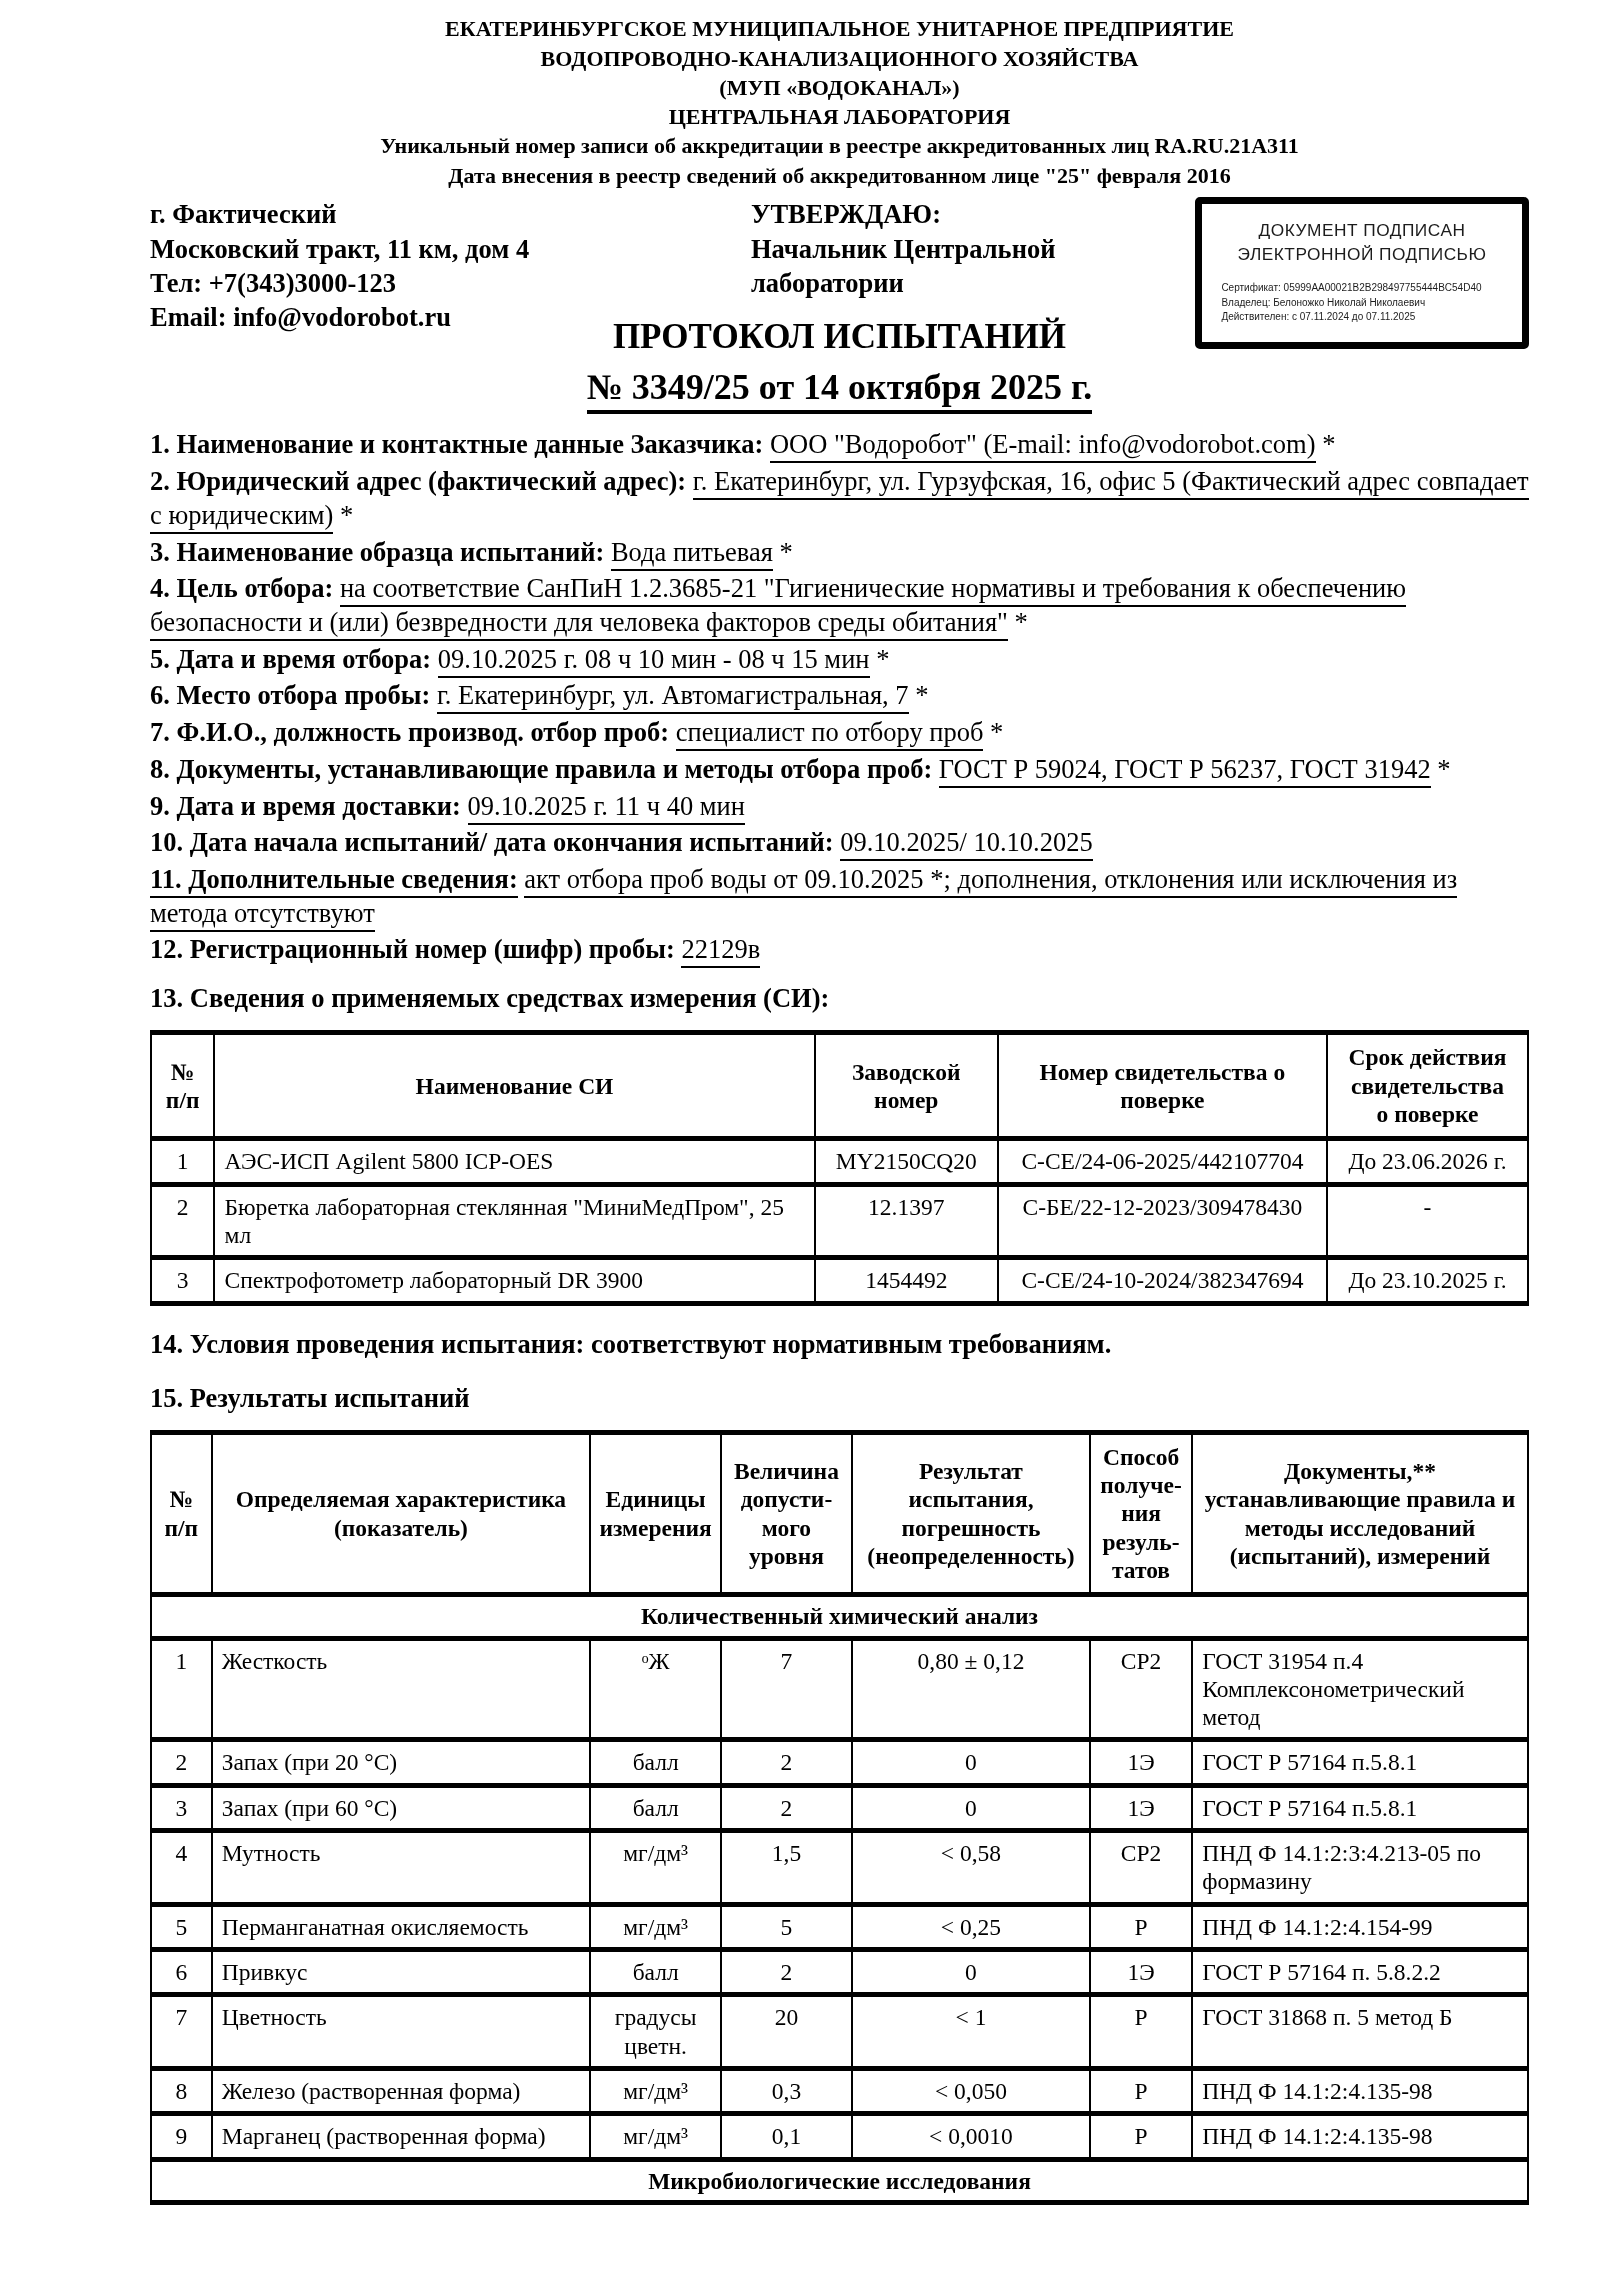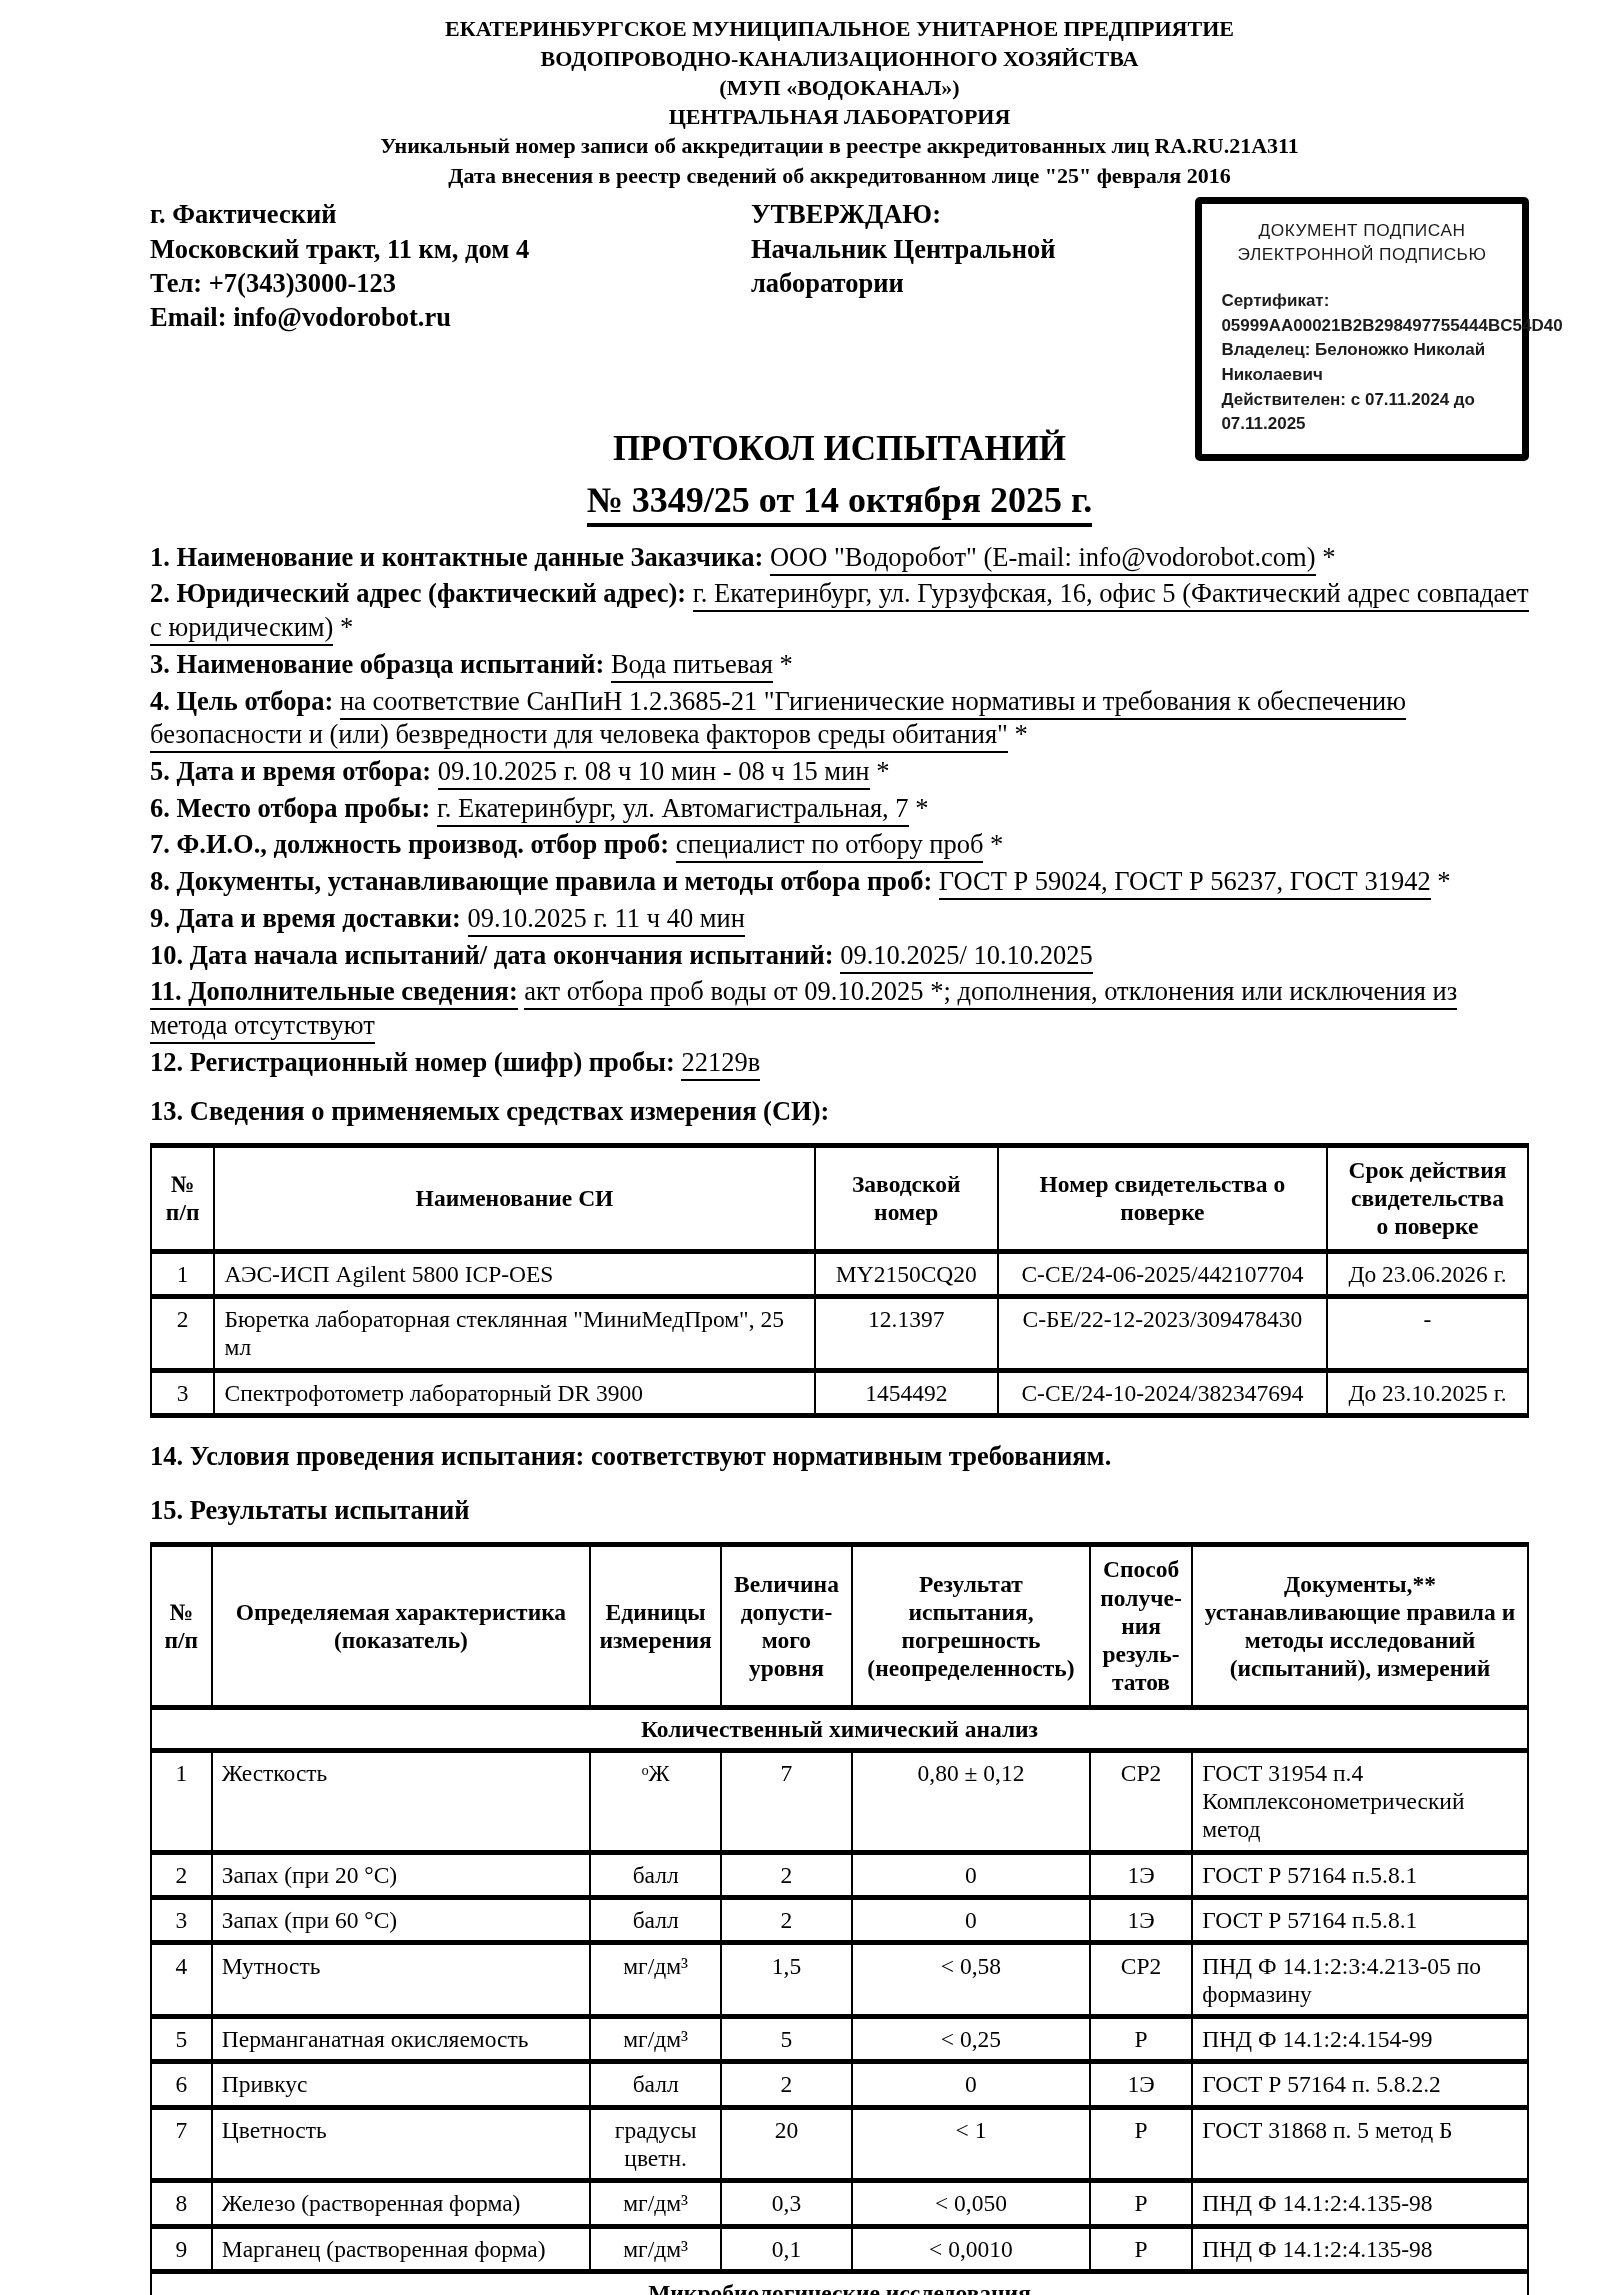--- a/index.html
+++ b/index.html
@@ -25,21 +25,21 @@
   .approval { font-weight: bold; width: 367px; flex: none; margin-left: 117px; line-height: 1.3; }
   .stamp {
     margin-left: auto; flex: none;
     width: 334px; box-sizing: border-box;
     border: 7.6px solid #000; border-radius: 5px;
     padding: 15.3px 19.4px 17.3px 19.4px;
     font-family: "Liberation Sans", "DejaVu Sans", sans-serif;
     color: #1c1c1c; background: #fff;
   }
   .stamp-title { text-align: center; font-size: 17.3px; line-height: 1.35; letter-spacing: 0.5px; }
-  .stamp-cert { margin-top: 23px; font-size: 17px; line-height: 1.45; font-weight: bold; }
+  .stamp-cert { margin-top: 15px; font-size: 10px; line-height: 1.45; font-weight: normal; }
   
   .title-block { margin-top: -34px; text-align: center; }
   .doc-title { font-size: 35px; font-weight: bold; }
   .doc-number { font-size: 36px; font-weight: bold; margin-top: 6.1px; }
   .u2 { border-bottom: 4.1px solid #000; padding-bottom: 3.1px; }
   
   .items { margin-top: 17.3px; }
   .item { margin-top: 3.1px; }
   .item .lbl { font-weight: bold; }
   .u { border-bottom: 2.5px solid #000; padding-bottom: 2px; }

